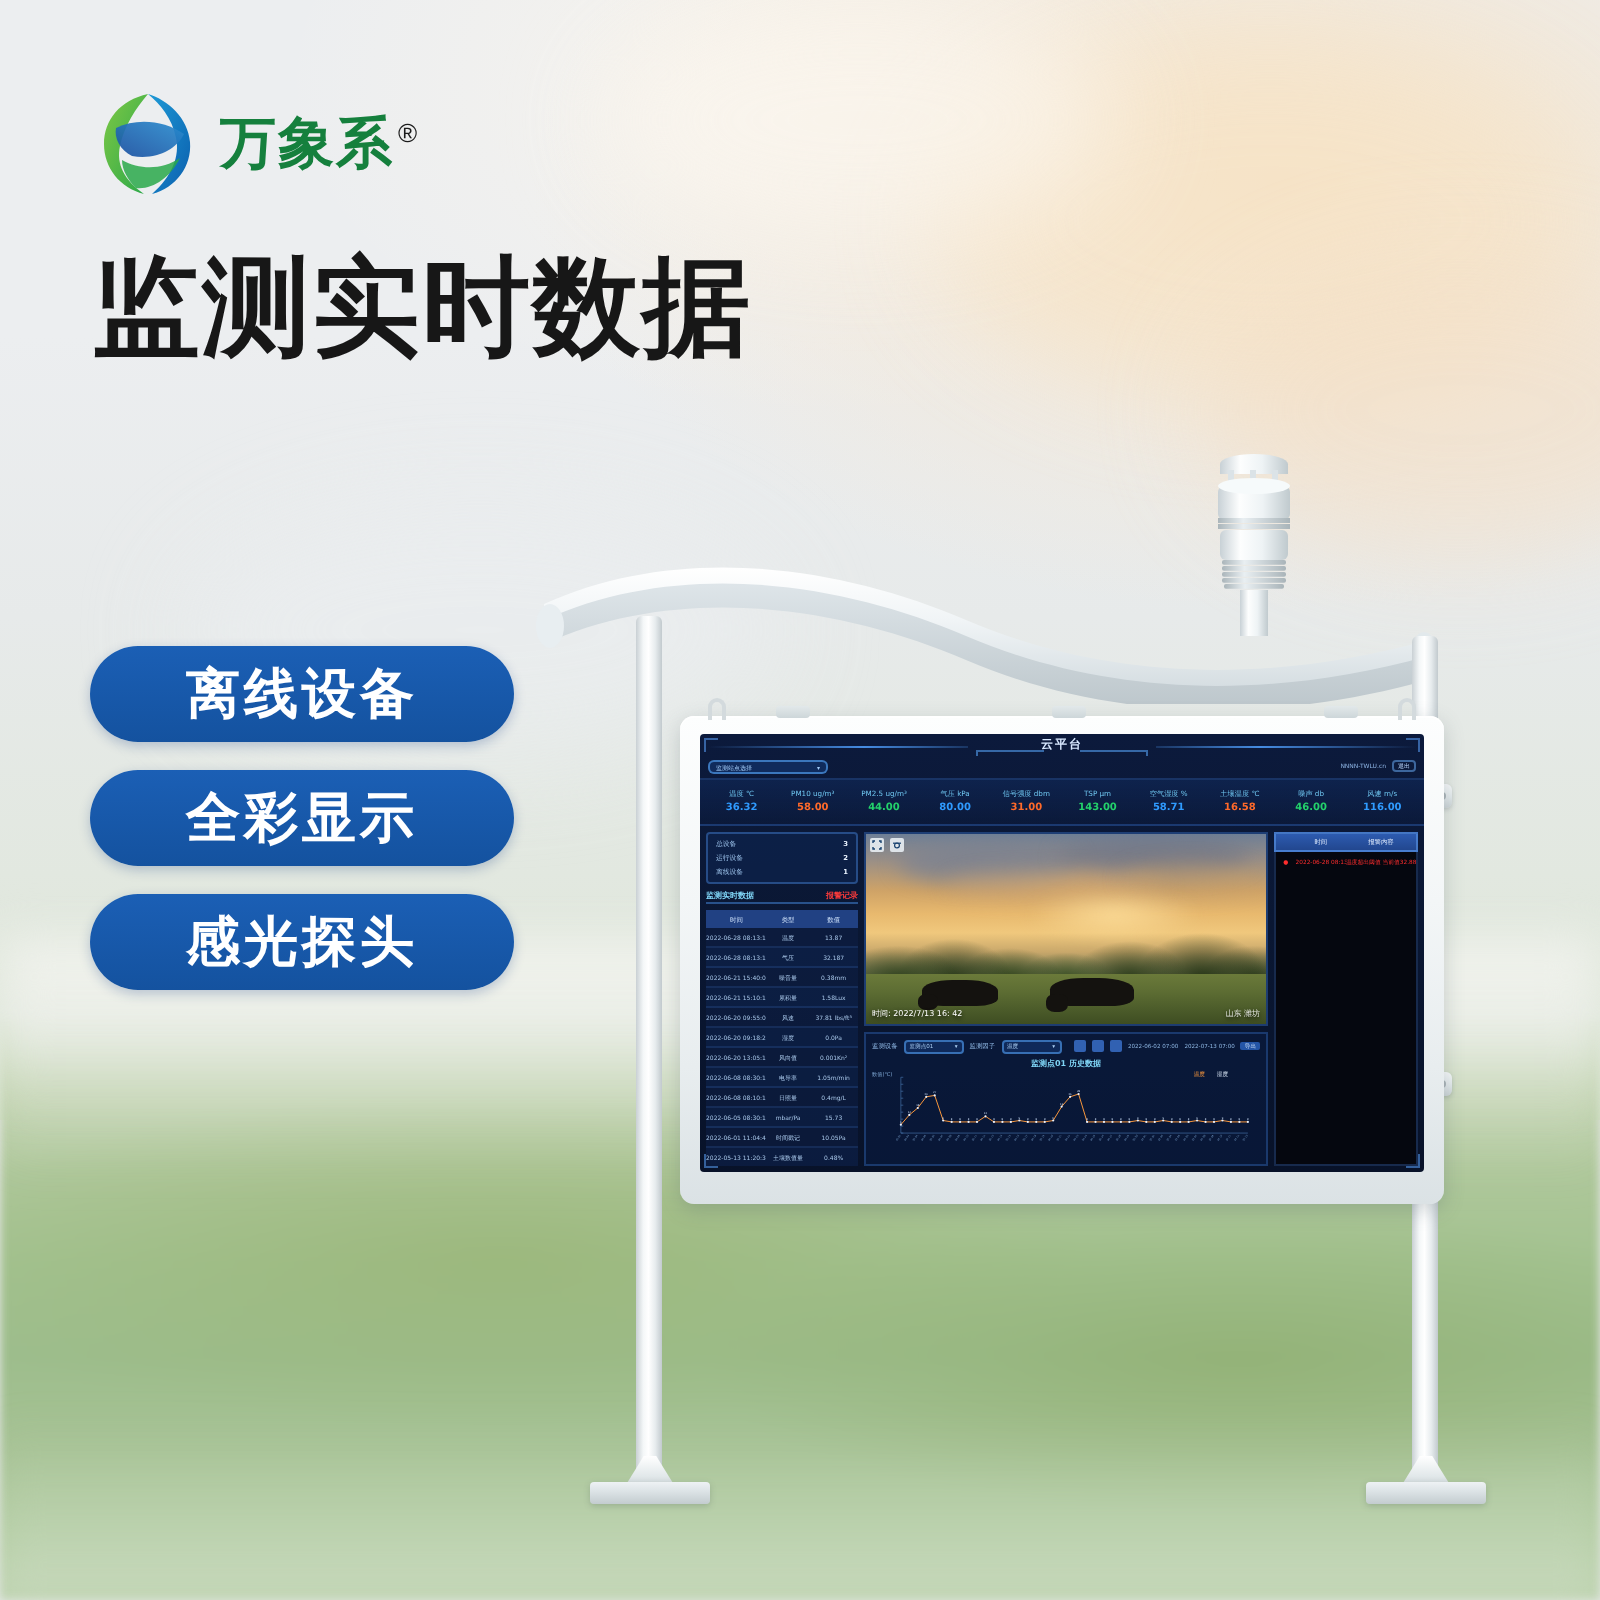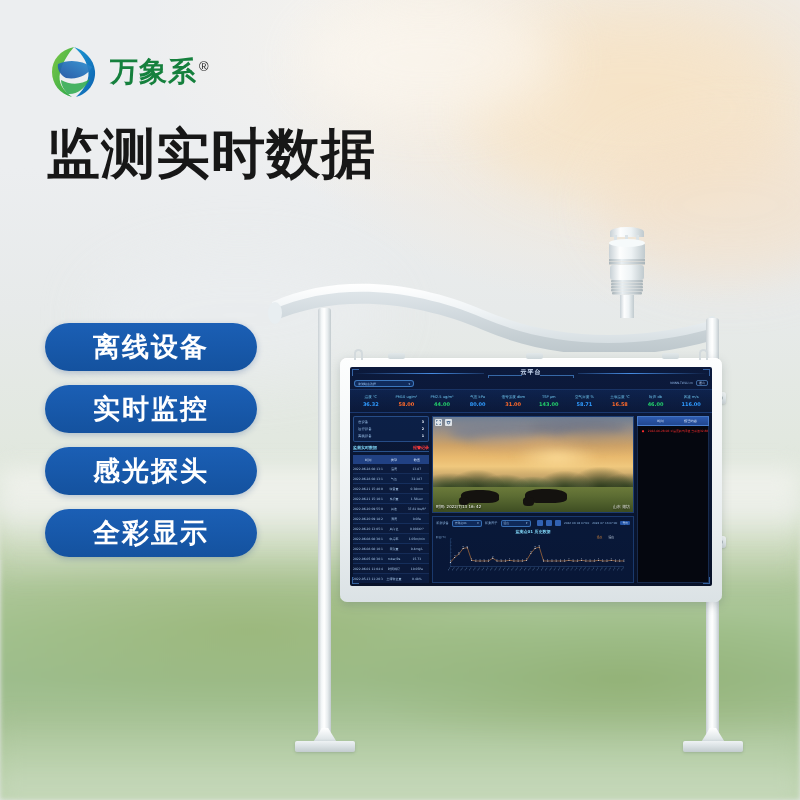--- a/index.html
+++ b/index.html
@@ -383,27 +383,24 @@
 
   <div class="headline">
     <div class="headline-line l2">监测实时数据</div>
   </div>
 
   <div class="pills">
     <div class="pill">
         <span>离线设备</span>
       </div>
     <div class="pill">
-        <span>实时监控</span>
+        <span>全彩显示</span>
       </div>
     <div class="pill">
         <span>感光探头</span>
-      </div>
-    <div class="pill">
-        <span>全彩显示</span>
       </div>
   </div>
 
   <div class="product">
 
     <div class="canopy">
       <svg viewBox="0 0 450 70" width="450" height="70">
         <defs>
           <linearGradient id="canTop" x1="0" y1="0" x2="0" y2="1">
             <stop offset="0%" stop-color="#ffffff"></stop>

